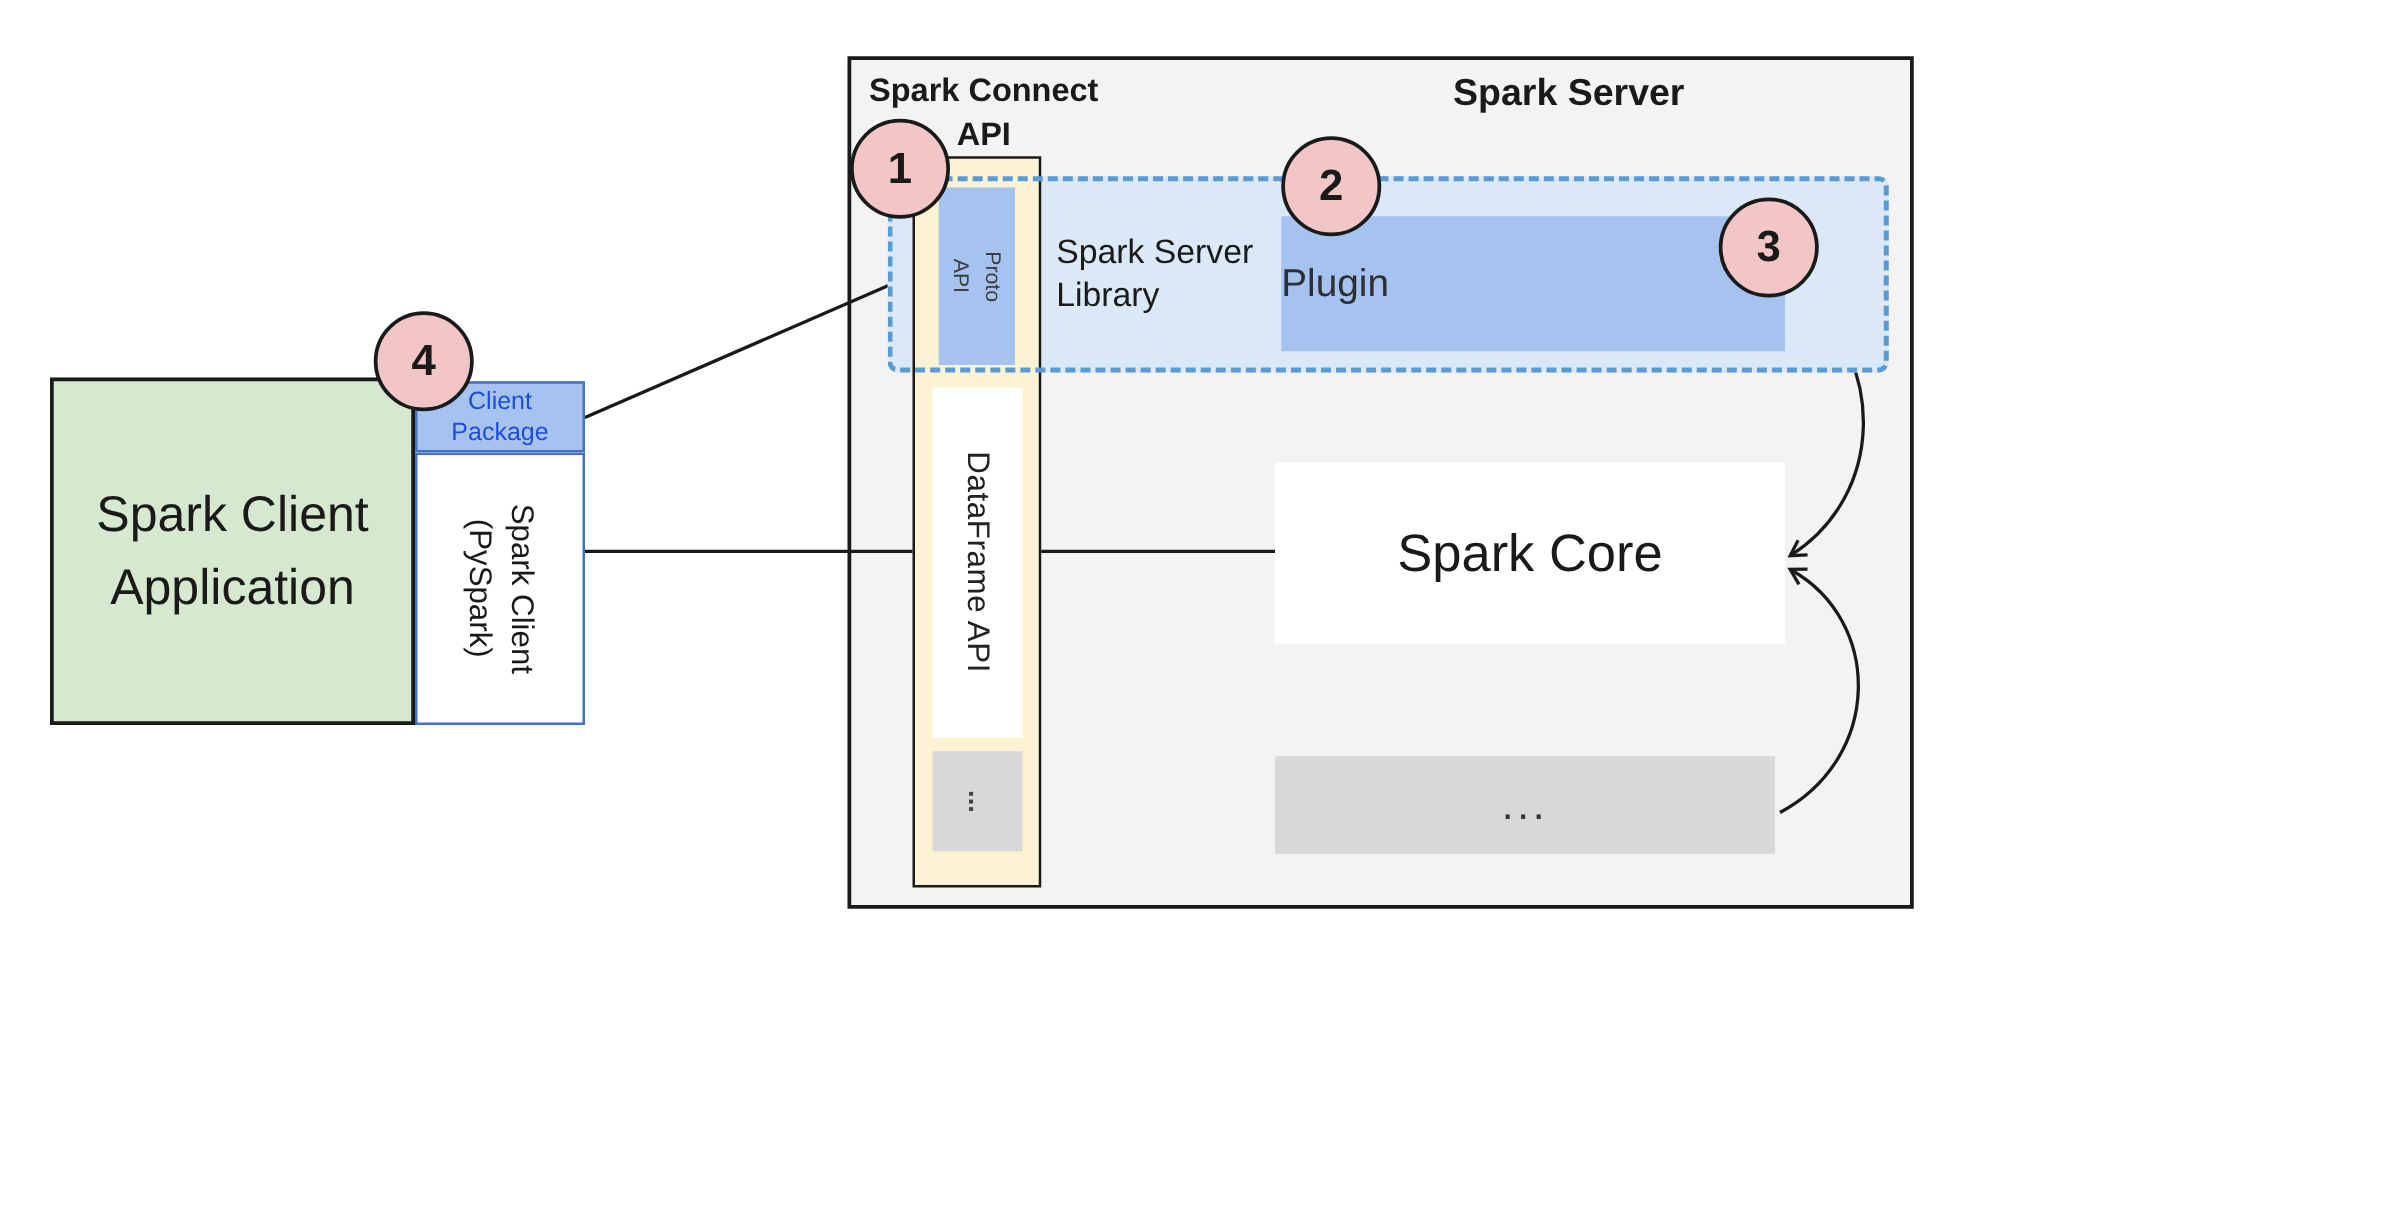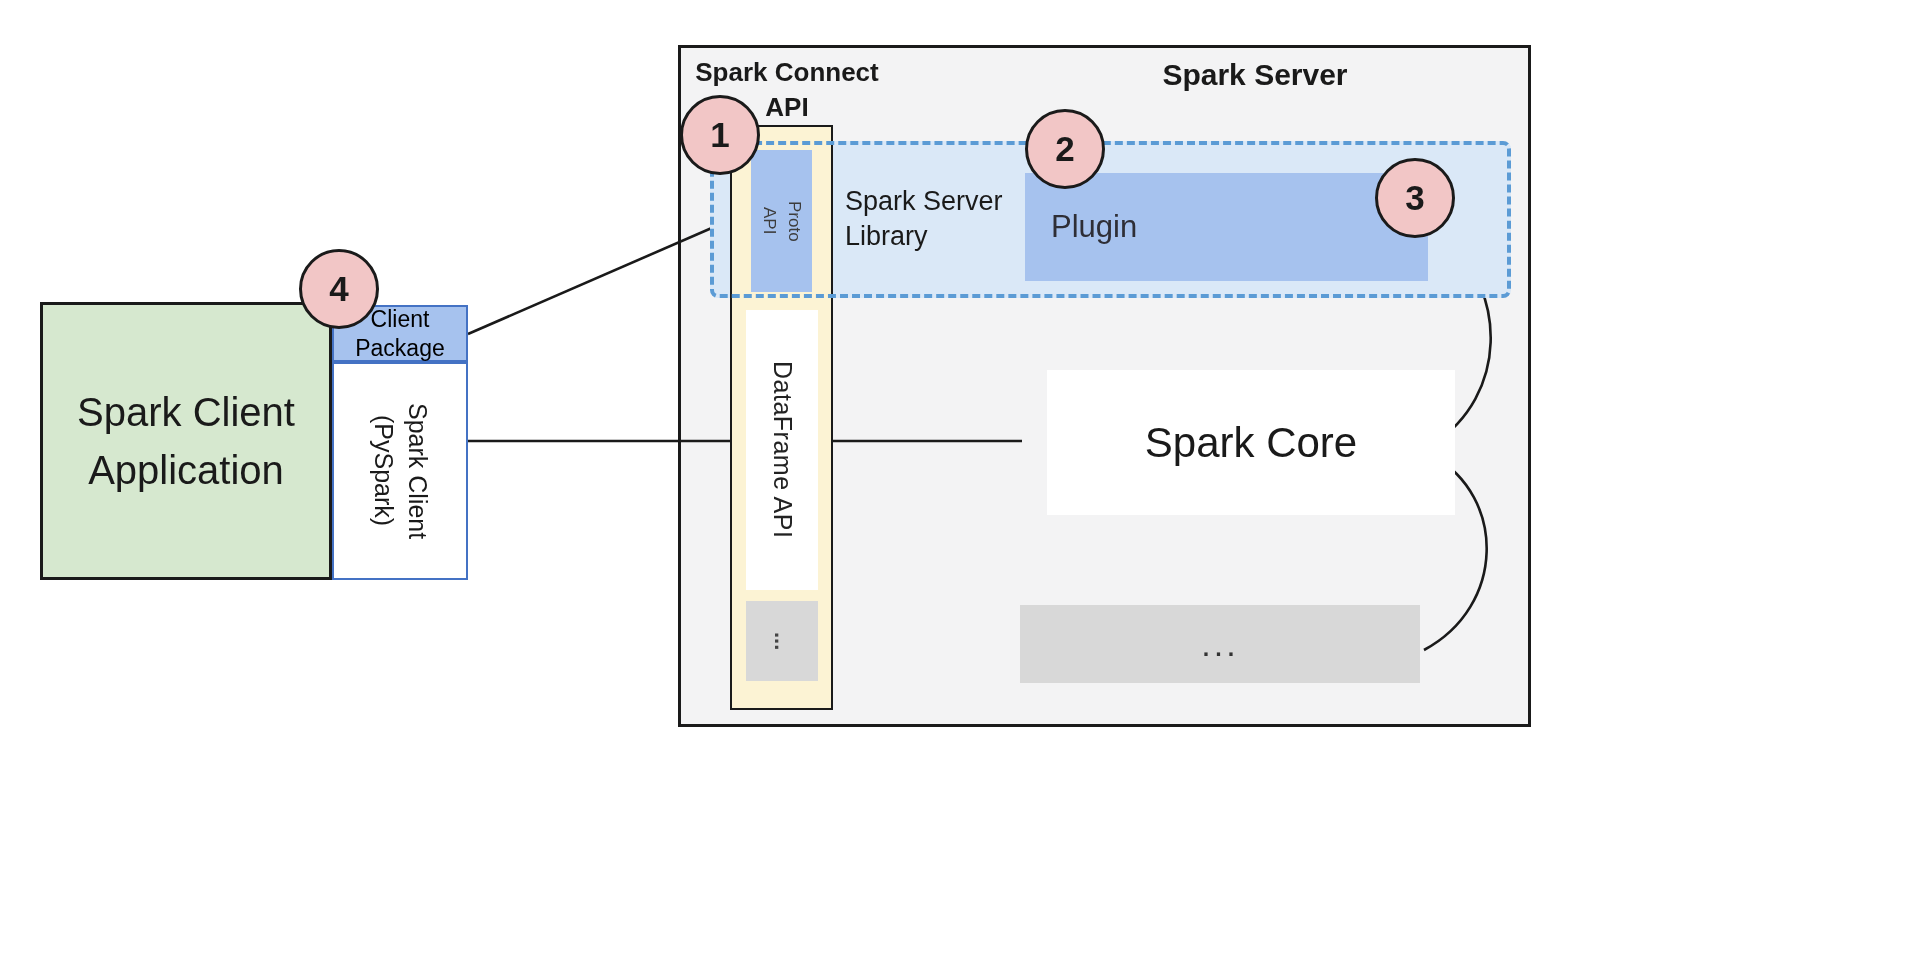--- a/index.html
+++ b/index.html
@@ -81,21 +81,21 @@
   .proto-text { font-size: 17px; color: #3c3c3c; line-height: 1.5; text-align: center; }
   .df-text { font-size: 25px; color: #222; letter-spacing: 0.5px; }
   .more-text { font-size: 22px; color: #444; font-weight: bold; }
 
   .plugin-box {
     left: 1025px; top: 173px; width: 403px; height: 108px;
     background: var(--blue, #a6c2ee);
     z-index: 4;
     display: flex; align-items: center;
   }
-  .plugin-label { margin-left: 26px; font-size: 31px; color: #2e2e36; }
+  .plugin-label { font-size: 31px; color: #2e2e36; }
   .applogic-box {
     left: 1212px; top: 199px; width: 198px; height: 57px;
     background: var(--blue-light, #dae8f7);
     border: 2.5px solid var(--ink, #1a1a1a);
     z-index: 5;
     display: flex; align-items: center; justify-content: center;
     font-size: 26px;
   }
 
   .server-title {
@@ -109,21 +109,21 @@
     z-index: 6;
     font-weight: bold;
   }
   .library-label {
     left: 845px; top: 184px;
     font-size: 27px; line-height: 1.3;
     z-index: 6;
   }
 
   .core-box {
-    left: 1047px; top: 370px; width: 408px; height: 145px;
+    left: 1020px; top: 370px; width: 408px; height: 145px;
     background: #fff;
     z-index: 3;
     display: flex; align-items: center; justify-content: center;
     font-size: 42px;
   }
   .core-more-box {
     left: 1020px; top: 605px; width: 400px; height: 78px;
     background: var(--gray, #d8d8d8);
     z-index: 3;
     display: flex; align-items: center; justify-content: center;
@@ -137,21 +137,21 @@
     z-index: 3;
     display: flex; align-items: center; justify-content: center;
     text-align: center; font-size: 40px; line-height: 1.45;
   }
   .package-box {
     left: 332px; top: 305px; width: 136px; height: 57px;
     background: var(--blue, #a6c2ee);
     border: 2px solid var(--blue-border, #4472c4);
     z-index: 4;
     display: flex; align-items: center; justify-content: center;
-    text-align: center; font-size: 23px; line-height: 1.25; color: #000000;
+    text-align: center; font-size: 20px; line-height: 1.25; color: #1d4ed8;
   }
   .pyspark-box {
     left: 332px; top: 362px; width: 136px; height: 218px;
     background: #fff;
     border: 2px solid var(--blue-border, #4472c4);
     z-index: 4;
     display: flex; align-items: center; justify-content: center;
   }
   .pyspark-box .vtext { font-size: 25px; line-height: 1.35; text-align: center; }
 

